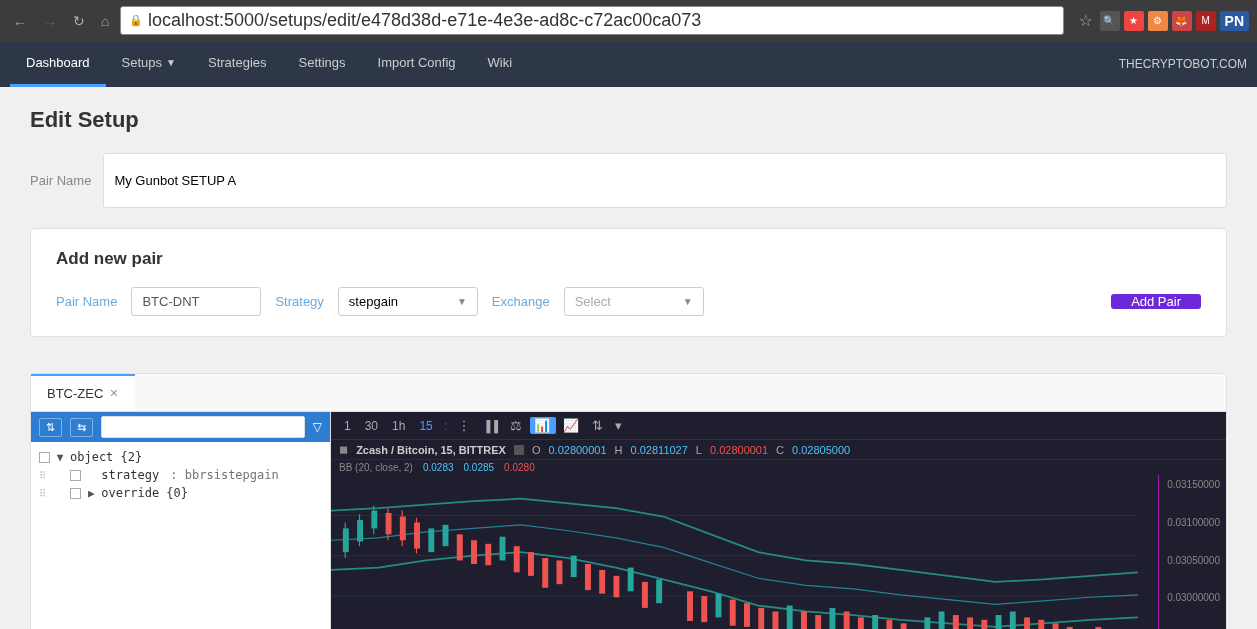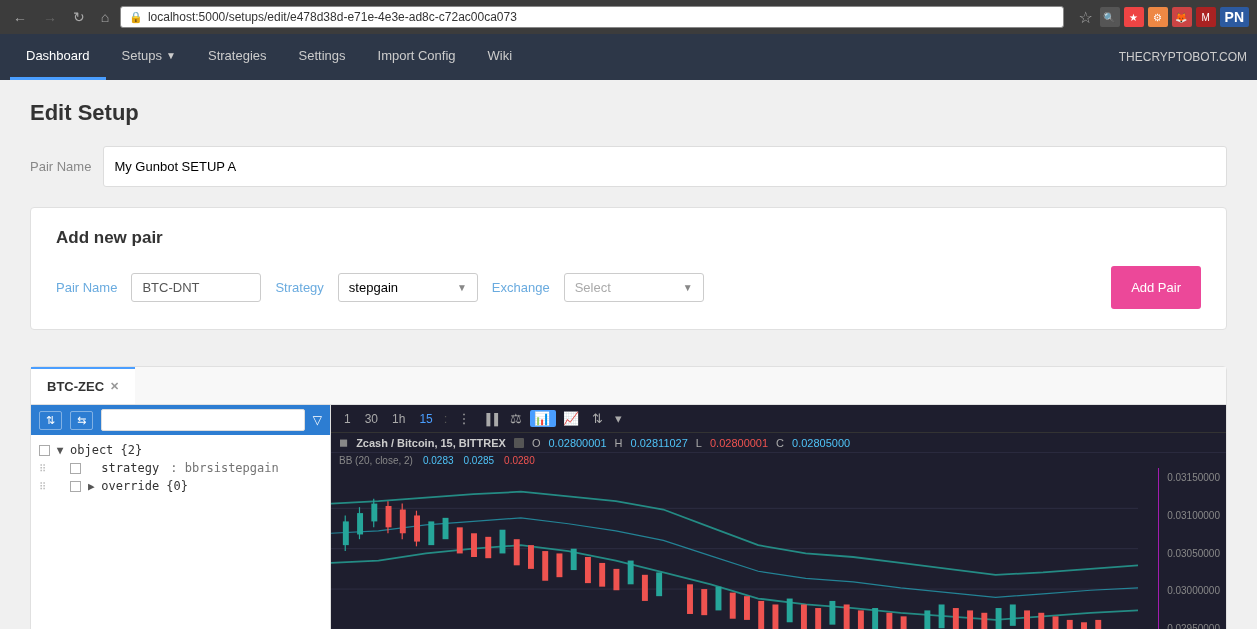--- a/index.html
+++ b/index.html
@@ -28,21 +28,21 @@
       border: 1px solid #888;
       border-radius: 3px;
       padding: 3px 8px;
       font-size: 12px;
       color: #333;
       display: flex;
       align-items: center;
       gap: 5px;
     }
     .address-bar .lock-icon { color: #555; font-size: 11px; }
-    .address-text { font-size: 12px; color: #333; text-align: center; }
+    .address-text { font-size: 18px; color: #333; text-align: center; }
     .browser-actions { display: flex; gap: 4px; margin-left: 6px; }
     .browser-action-icon {
       width: 20px; height: 20px;
       background: #666;
       border-radius: 2px;
       display: flex; align-items: center; justify-content: center;
       color: white; font-size: 10px;
       cursor: pointer;
     }
     .browser-action-icon.star { background: none; color: #aaa; font-size: 16px; }
@@ -136,25 +136,25 @@
       font-size: 13px;
       background: white;
       cursor: pointer;
       display: flex;
       align-items: center;
       min-width: 140px;
       justify-content: space-between;
     }
     .pair-select .arrow { color: #888; font-size: 10px; }
     .add-pair-btn {
-      background: #ec4899;
+      background: #6d28d9;
       color: white;
       border: none;
       border-radius: 3px;
-      padding: 14px 20px;
+      padding: 0 20px;
       font-size: 13px;
       cursor: pointer;
       margin-left: auto;
     }
 
     
     .tabs-area {
       background: white;
       border: 1px solid #e0e0e0;
       border-radius: 4px;
@@ -170,21 +170,21 @@
       cursor: pointer;
       display: flex;
       align-items: center;
       gap: 6px;
       color: #555;
     }
     .tab-item.active {
       background: white;
       border-top: 2px solid #4a9eff;
       color: #333;
-      font-weight: 700;
+      font-weight: 400;
     }
     .tab-close {
       color: #999;
       font-size: 11px;
       cursor: pointer;
     }
 
     
     .content-split {
       display: flex;
@@ -368,21 +368,21 @@
     }
     .setup-name-label {
       color: #888;
       font-size: 13px;
       white-space: nowrap;
     }
     .setup-name-input {
       flex: 1;
       border: 1px solid #ddd;
       border-radius: 3px;
-      padding: 12px 10px;
+      padding: 19px 10px;
       font-size: 13px;
       background: white;
     }
   </style>
 </head>
 <body>
 
 <div class="browser-chrome">
   <button class="browser-nav-btn">←</button>
   <button class="browser-nav-btn" disabled="">→</button>

